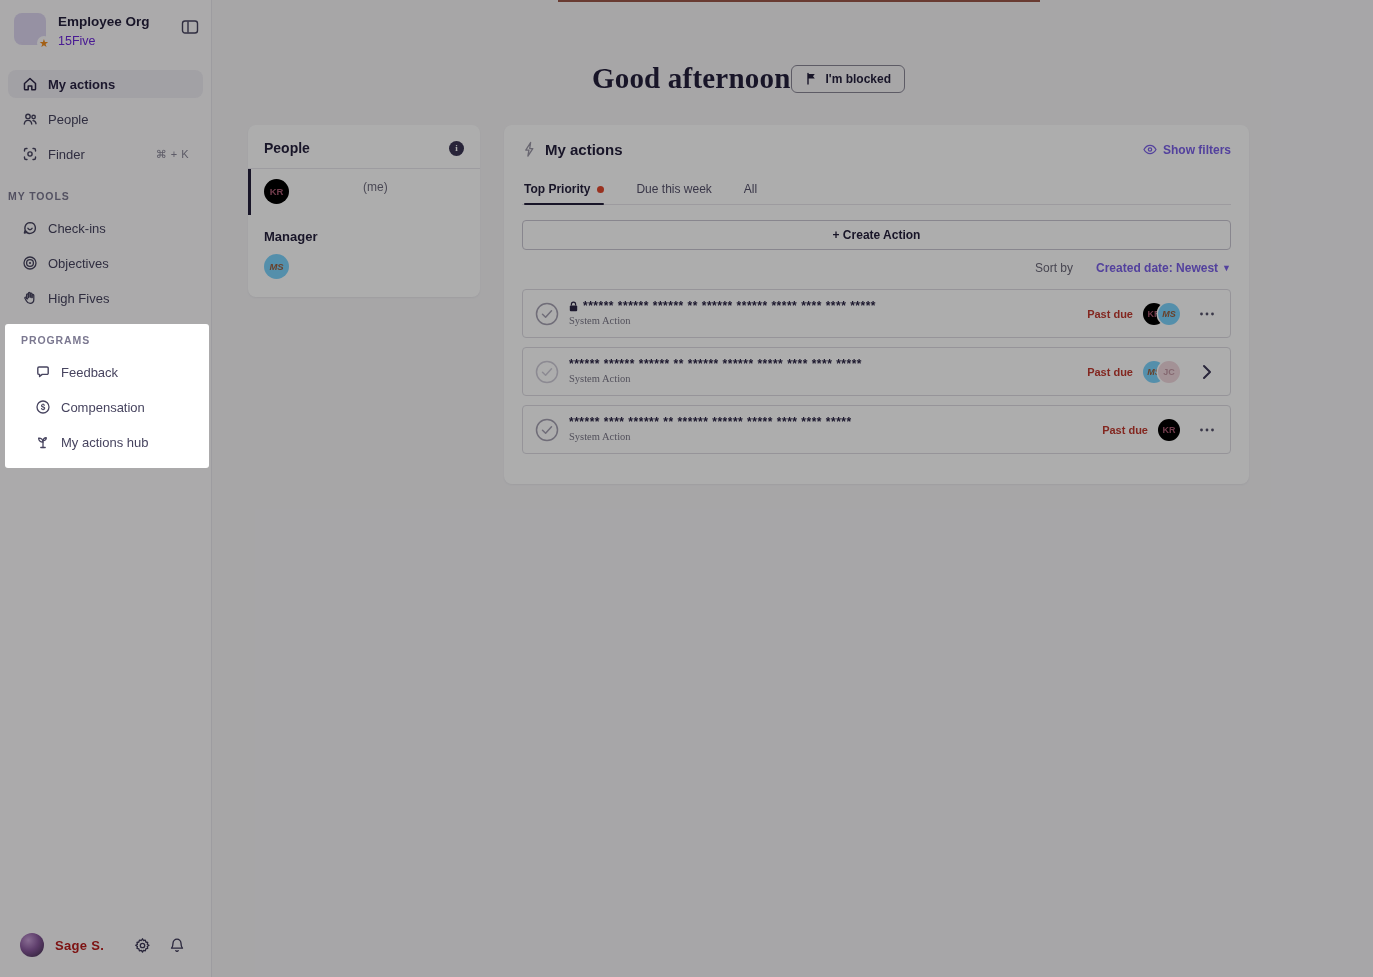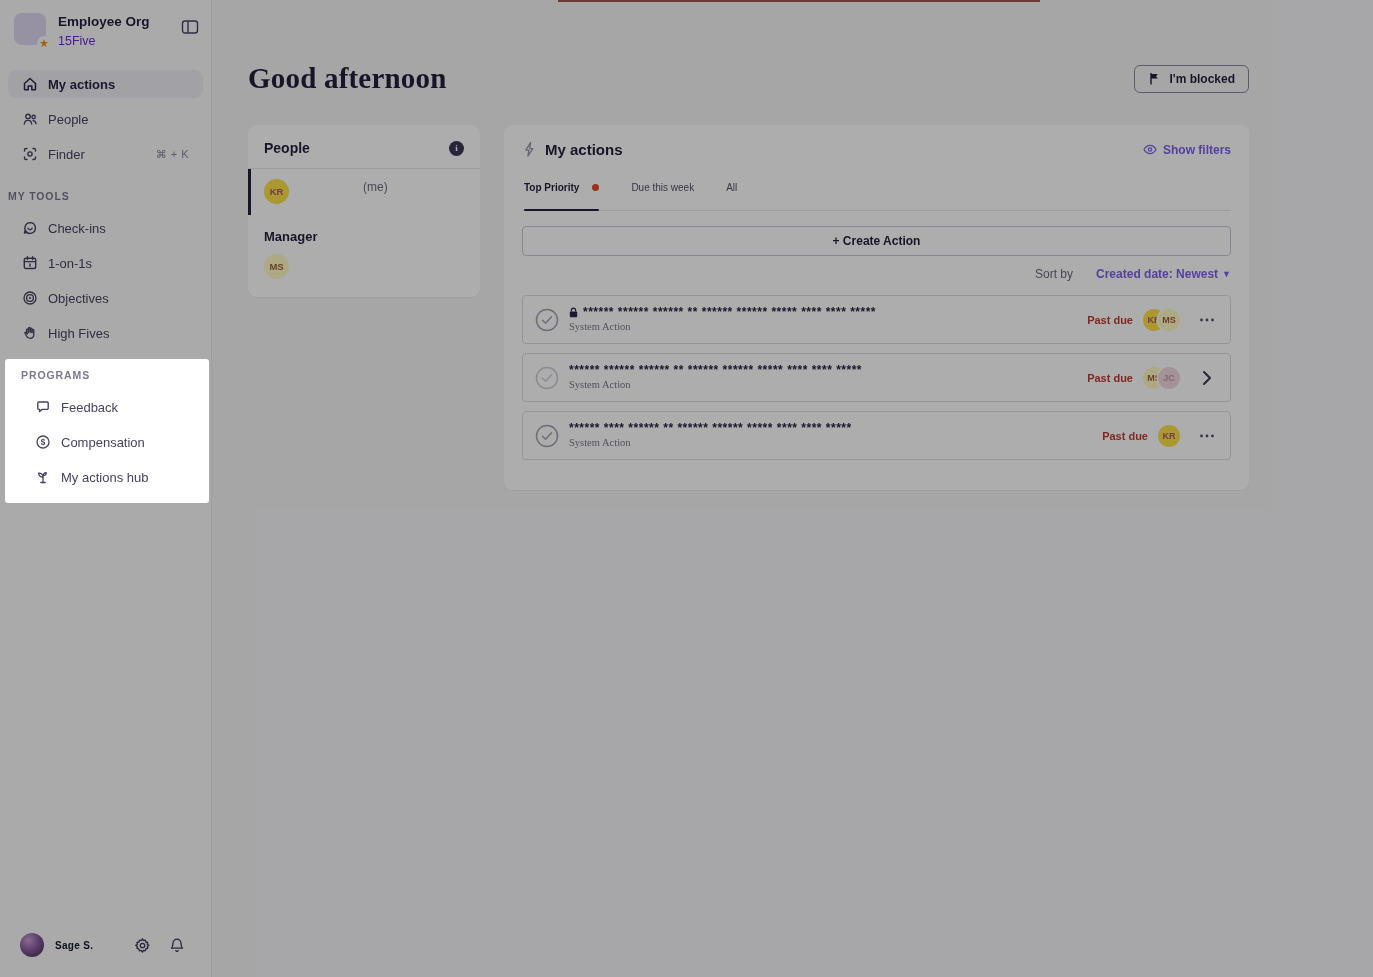--- a/index.html
+++ b/index.html
@@ -29,57 +29,57 @@
   .nav-item .lbl { margin-left:10px; font-size:13px; color:#47445f; font-weight:500; }
   .nav-item.active .lbl { font-weight:600; color:#2b2545; }
   .nav-item .shortcut { margin-left:auto; font-size:11px; color:#8a8798; letter-spacing:.5px; }
   .section-label { margin:22px 0 12px 0; font-size:10.5px; font-weight:700; letter-spacing:.9px; color:#7b7890; }
 
   .spotlight { position:relative; z-index:10; background:#ffffff; border-radius:3px; margin:12px -6px 0 -3px; padding:2px 4px 12px 16px; }
   .spotlight .section-label { margin-top:8px; }
 
   .user-footer { margin-top:auto; display:flex; align-items:center; padding:14px 26px 20px 20px; }
   .user-avatar { width:24px; height:24px; border-radius:50%; background:radial-gradient(circle at 35% 30%, #c9a0d8 0%, #8a5a9e 45%, #3a2b45 100%); flex:none; }
-  .user-name { margin-left:11px; font-size:10px; font-weight:600; color:#0f172a; letter-spacing:.3px; }
+  .user-name { margin-left:11px; font-size:13px; font-weight:600; color:#b91c1c; letter-spacing:.3px; }
   .footer-icons { margin-left:auto; display:flex; align-items:center; gap:18px; }
   .footer-icons .ic { cursor:pointer; display:flex; }
 
   
   .main { flex:1; padding:62px 124px 0 36px; }
-  .main-header { display:flex; align-items:center; justify-content:space-between; margin-bottom:30px; }
+  .main-header { display:flex; align-items:center; justify-content:center; margin-bottom:30px; }
   .greeting { font-family:"Liberation Serif", serif; font-size:29px; font-weight:700; color:#241f3b; letter-spacing:.2px; }
   .blocked-btn { display:flex; align-items:center; gap:8px; height:28px; padding:0 13px; border:1px solid #8a8796; border-radius:6px; background:transparent; font-size:12px; font-weight:700; color:#241f3b; cursor:pointer; font-family:inherit; }
 
   .content-row { display:flex; gap:24px; align-items:flex-start; }
 
   
   .people-card { width:232px; background:#fff; border-radius:8px; box-shadow:0 1px 2px rgba(40,35,70,.06); }
   .people-card-header { display:flex; align-items:center; justify-content:space-between; padding:15px 16px 12px; }
   .people-title { font-size:14px; font-weight:700; color:#241f3b; }
   .info-icon { width:15px; height:15px; border-radius:50%; background:#3b3654; color:#fff; font-size:9px; font-weight:700; line-height:15px; text-align:center; font-family:"Liberation Serif", serif; cursor:pointer; }
   .people-divider { border-top:1px solid #e8e6ec; }
   .me-row { position:relative; display:flex; align-items:flex-start; padding:10px 16px 11px; cursor:pointer; }
   .me-row::before { content:''; position:absolute; left:0; top:0; bottom:0; width:3px; background:#241f3b; }
   .avatar { border-radius:50%; display:flex; align-items:center; justify-content:center; font-weight:700; flex:none; }
   .av-25 { width:25px; height:25px; font-size:9.5px; }
   .av-22 { width:22px; height:22px; font-size:9px; }
-  .pink { background:#fde047; color:#a85a72; }
-  .salmon { background:#fef9c3; color:#9c5f3d; }
+  .pink { background:#000000; color:#a85a72; }
+  .salmon { background:#7dd3fc; color:#9c5f3d;font-style:italic; }
   .pink-muted { background:#f0d8de; color:#c49aa6; }
   .me-label { margin-left:74px; margin-top:1px; font-size:12px; color:#6f6c7e; }
   .manager-label { margin:14px 16px 0; font-size:13px; font-weight:700; color:#241f3b; }
   .manager-row { padding:10px 16px 18px; }
 
   
   .actions-panel { flex:1; background:#fff; border-radius:8px; box-shadow:0 1px 2px rgba(40,35,70,.06); padding:16px 18px 30px; }
   .panel-header { display:flex; align-items:center; }
   .panel-title { margin-left:8px; font-size:15px; font-weight:700; color:#241f3b; }
   .show-filters { margin-left:auto; display:flex; align-items:center; gap:6px; font-size:12px; font-weight:700; color:#7b61e8; cursor:pointer; }
   .tabs { display:flex; gap:32px; margin-top:24px; border-bottom:1px solid #e7e5eb; padding:0 2px; }
-  .tab { display:flex; align-items:center; gap:13px; padding-bottom:17px; font-size:10px; color:#55516b; cursor:pointer; position:relative; }
+  .tab { display:flex; align-items:center; gap:7px; padding-bottom:8px; font-size:12px; color:#55516b; cursor:pointer; position:relative; }
   .tab.active { font-weight:700; color:#241f3b; }
   .tab.active::after { content:''; position:absolute; left:0; right:0; bottom:-1px; height:2px; background:#241f3b; border-radius:1px; }
   .tab-dot { width:7px; height:7px; border-radius:50%; background:#e2492f; }
   .create-btn { display:block; width:100%; margin-top:15px; height:30px; border:1px solid #c9c6d1; border-radius:4px; background:transparent; font-family:inherit; font-size:12px; font-weight:600; color:#241f3b; cursor:pointer; }
   .sort-row { display:flex; justify-content:flex-end; align-items:center; margin-top:11px; font-size:12px; }
   .sort-label { color:#6b6878; margin-right:23px; }
   .sort-value { color:#7b61e8; font-weight:700; cursor:pointer; display:flex; align-items:center; gap:4px; }
   .sort-caret { font-size:9px; }
 
   .rows { margin-top:14px; }
@@ -158,32 +158,20 @@
           <span class="ic">
             <svg width="16" height="16" viewBox="0 0 16 16" fill="none" stroke="#47445f" stroke-width="1.4" stroke-linecap="round" stroke-linejoin="round">
                 <path d="M8 2.6a5.4 5.4 0 1 1-4.9 7.7L2.4 13l2.8-.6A5.4 5.4 0 0 1 8 2.6z"></path>
                 <path d="M5.9 8.3c.4.9 1.2 1.4 2.1 1.4s1.7-.5 2.1-1.4"></path>
               </svg>
           </span>
           <span class="lbl">Check-ins</span>
         </div>
         <div class="nav-item">
           <span class="ic">
-            <svg width="16" height="16" viewBox="0 0 16 16" fill="none" stroke="#47445f" stroke-width="1.4" stroke-linecap="round">
-                <rect x="2.3" y="3.3" width="11.4" height="10.2" rx="1.5"></rect>
-                <line x1="5.4" y1="1.8" x2="5.4" y2="4.6"></line>
-                <line x1="10.6" y1="1.8" x2="10.6" y2="4.6"></line>
-                <line x1="2.5" y1="6.6" x2="13.5" y2="6.6"></line>
-                <line x1="8" y1="9" x2="8" y2="11.2"></line>
-              </svg>
-          </span>
-          <span class="lbl">1-on-1s</span>
-        </div>
-        <div class="nav-item">
-          <span class="ic">
             <svg width="16" height="16" viewBox="0 0 16 16" fill="none" stroke="#47445f" stroke-width="1.3">
                 <circle cx="8" cy="8" r="6"></circle>
                 <circle cx="8" cy="8" r="3.4"></circle>
                 <circle cx="8" cy="8" r="1.1" fill="#47445f" stroke="none"></circle>
               </svg>
           </span>
           <span class="lbl">Objectives</span>
         </div>
         <div class="nav-item">
           <span class="ic">

